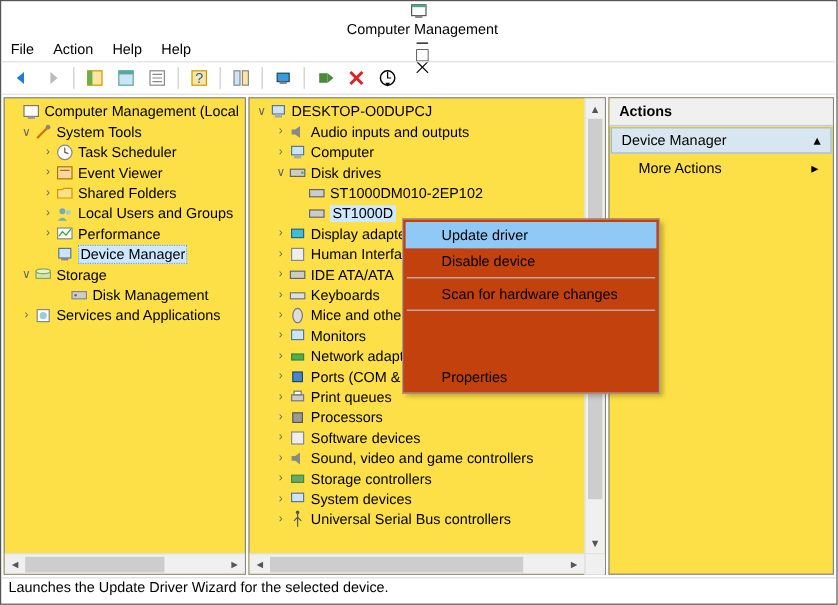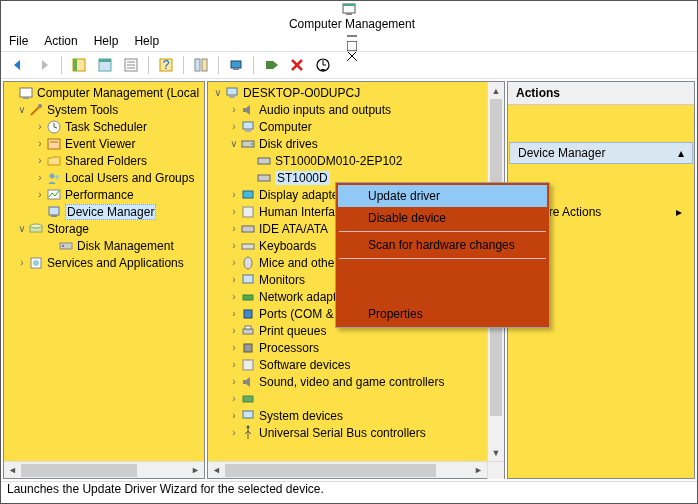--- a/index.html
+++ b/index.html
@@ -10,21 +10,21 @@
 .tb-btn { width: 46px; height: 30px; display: flex; align-items: center; justify-content: center; }
 .menubar { height: 20px; display: flex; align-items: center; padding: 0 8px; gap: 16px; }
 .menubar span { cursor: default; }
 .toolbar { height: 28px; border-top: 1px solid #e0e0e0; border-bottom: 1px solid #e0e0e0; display: flex; align-items: center; padding: 0 6px; gap: 4px; }
 .tool-btn { width: 22px; height: 22px; display: flex; align-items: center; justify-content: center; border: 1px solid transparent; }
 .tool-sep { width: 1px; height: 18px; background: #ccc; margin: 0 2px; }
 .main { flex: 1; display: flex; min-height: 0; }
 .pane { border: 1px solid #828790; background: #fde047; display: flex; flex-direction: column; min-height: 0; }
 .pane.left { width: 202px; margin: 2px 1px 2px 2px; }
 .pane.mid { flex: 1; margin: 2px 1px; position: relative; }
-.pane.right { width: 188px; margin: 2px 2px 2px 1px; gap: 36px; }
+.pane.right { width: 188px; margin: 2px 2px 2px 1px; }
 .tree { flex: 1; overflow: hidden; padding: 2px 0; }
 .node { display: flex; align-items: center; height: 17px; white-space: nowrap; cursor: default; }
 .arrow { width: 12px; display: inline-flex; justify-content: center; color: #666; font-size: 10px; }
 .ic { width: 16px; height: 16px; margin-right: 3px; display: inline-flex; align-items: center; justify-content: center; }
 .node.sel .lbl { background: #cde8ff; border: 1px dotted #7aa7c7; padding: 0 1px; }
 .node.sel2 .lbl { background: #cde8ff; padding: 0 2px; }
 .scroll-x { height: 17px; background: #f0f0f0; border-top: 1px solid #ddd; display: flex; align-items: center; }
 .sx-btn { width: 17px; height: 17px; display: flex; align-items: center; justify-content: center; color: #555; font-size: 9px; }
 .sx-track { flex: 1; height: 17px; position: relative; }
 .sx-thumb { position: absolute; top: 2px; bottom: 2px; background: #cdcdcd; }
@@ -445,20 +445,21 @@
           </span>
           <span class="lbl">Sound, video and game controllers</span>
         </div>
       <div class="node" style="padding-left:20px">
           <span class="arrow">›</span>
           <span class="ic">
             <svg width="16" height="16">
               <rect x="3" y="5" width="10" height="6" fill="#6a6" stroke="#484"></rect>
             </svg>
           </span>
+          <span class="lbl">Storage controllers</span>
         </div>
       <div class="node" style="padding-left:20px">
           <span class="arrow">›</span>
           <span class="ic">
             <svg width="16" height="16">
               <rect x="3" y="3" width="10" height="7" fill="#cde4f7" stroke="#579"></rect>
             </svg>
           </span>
           <span class="lbl">System devices</span>
         </div>

